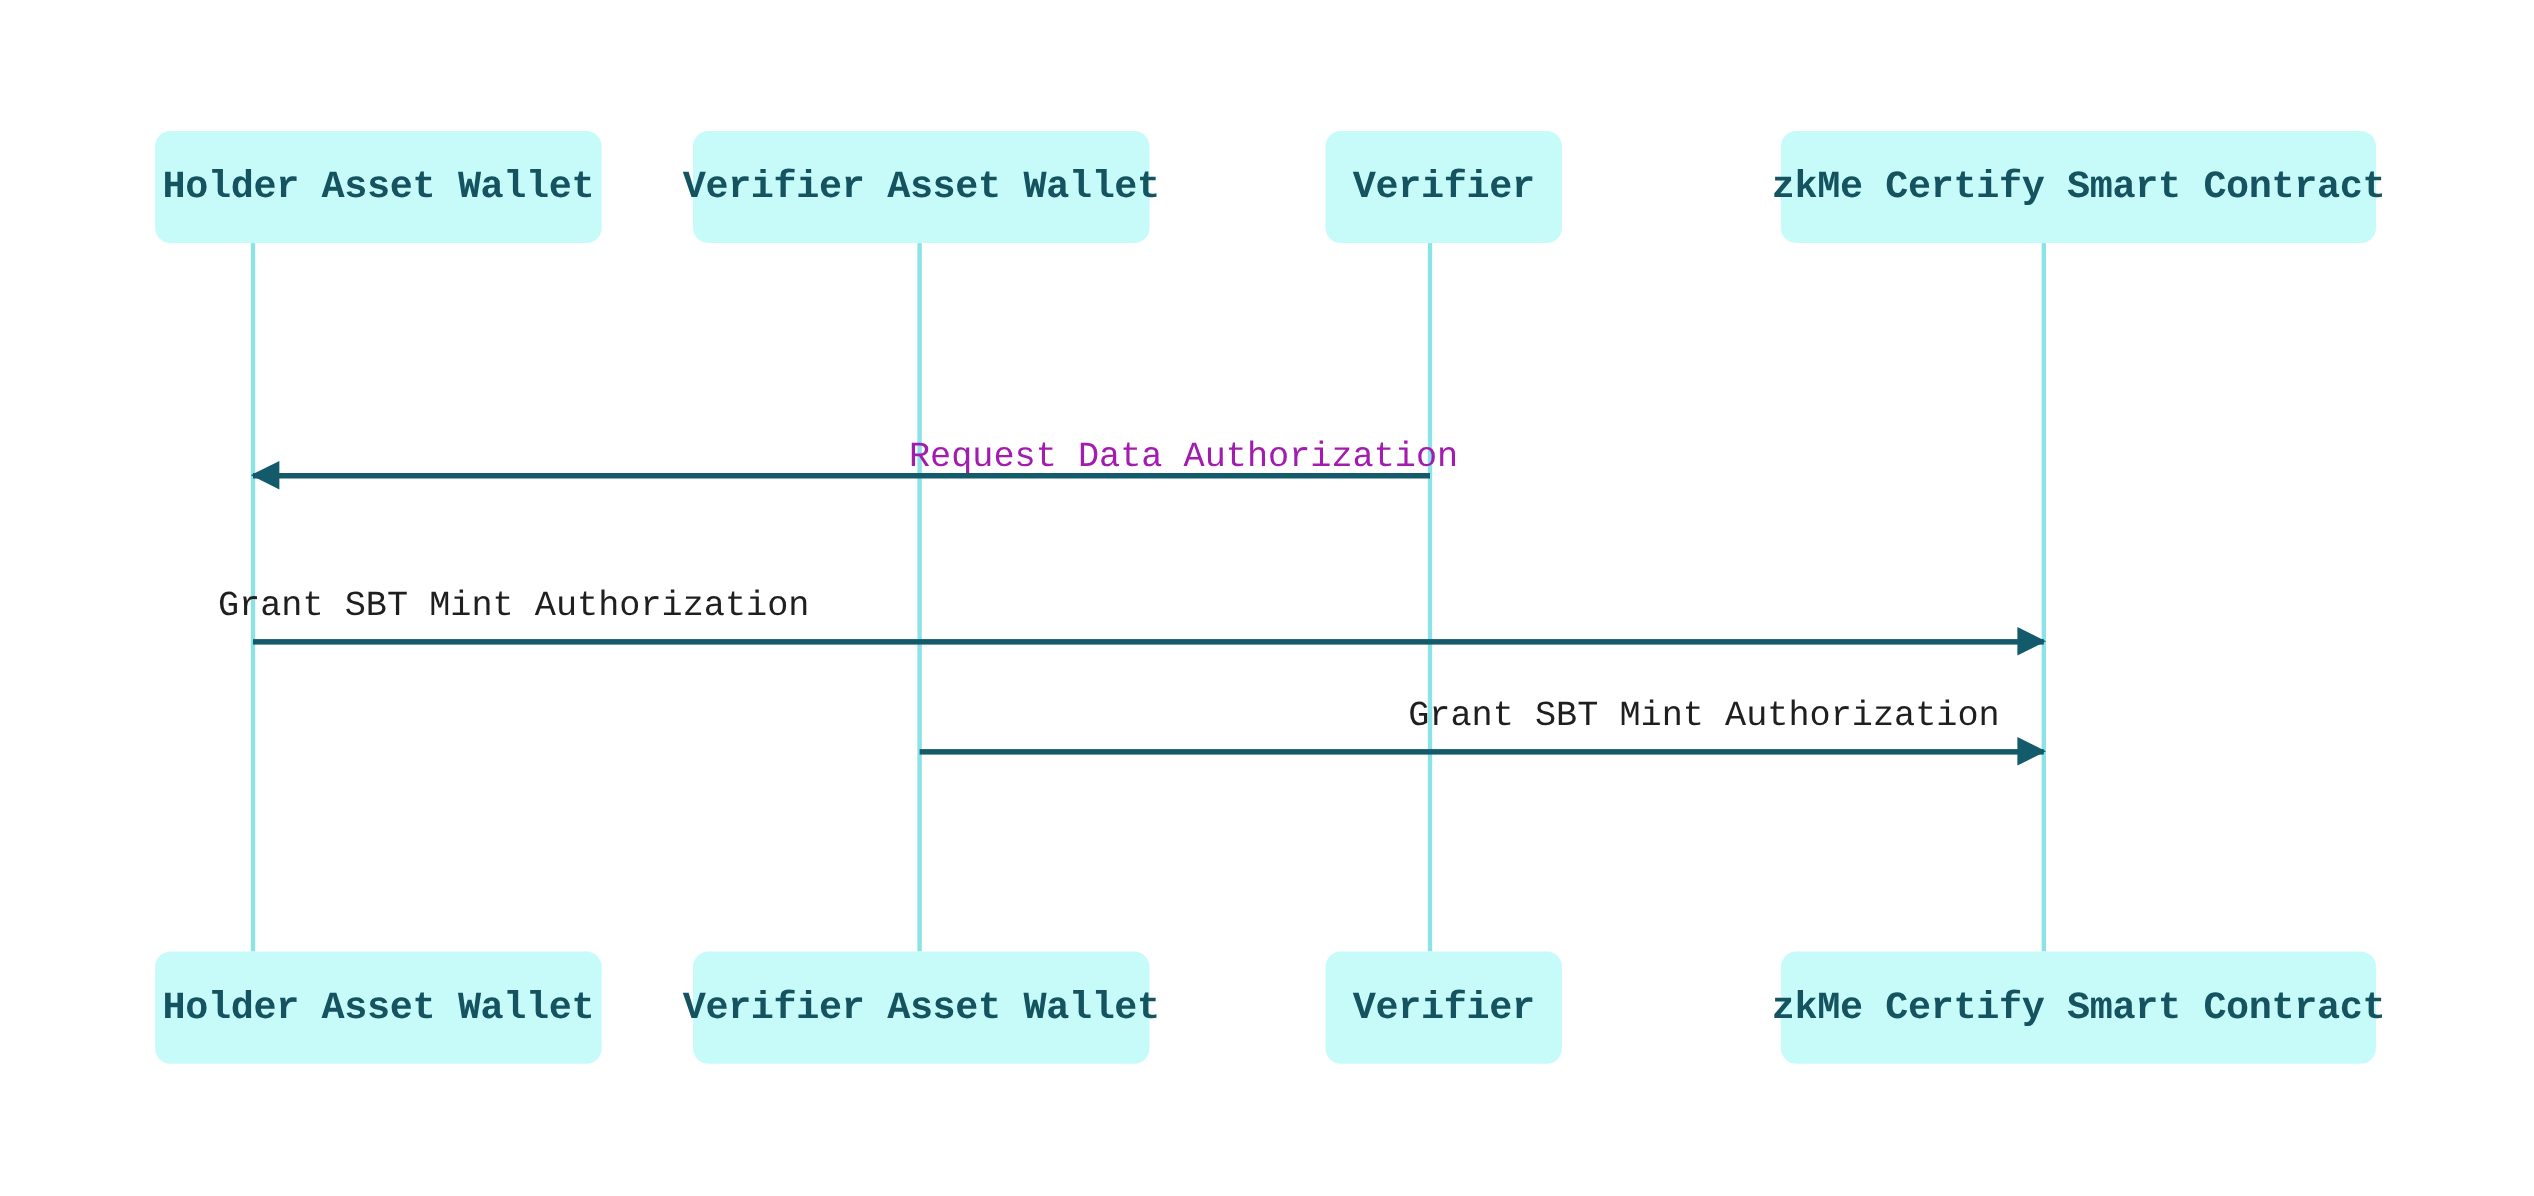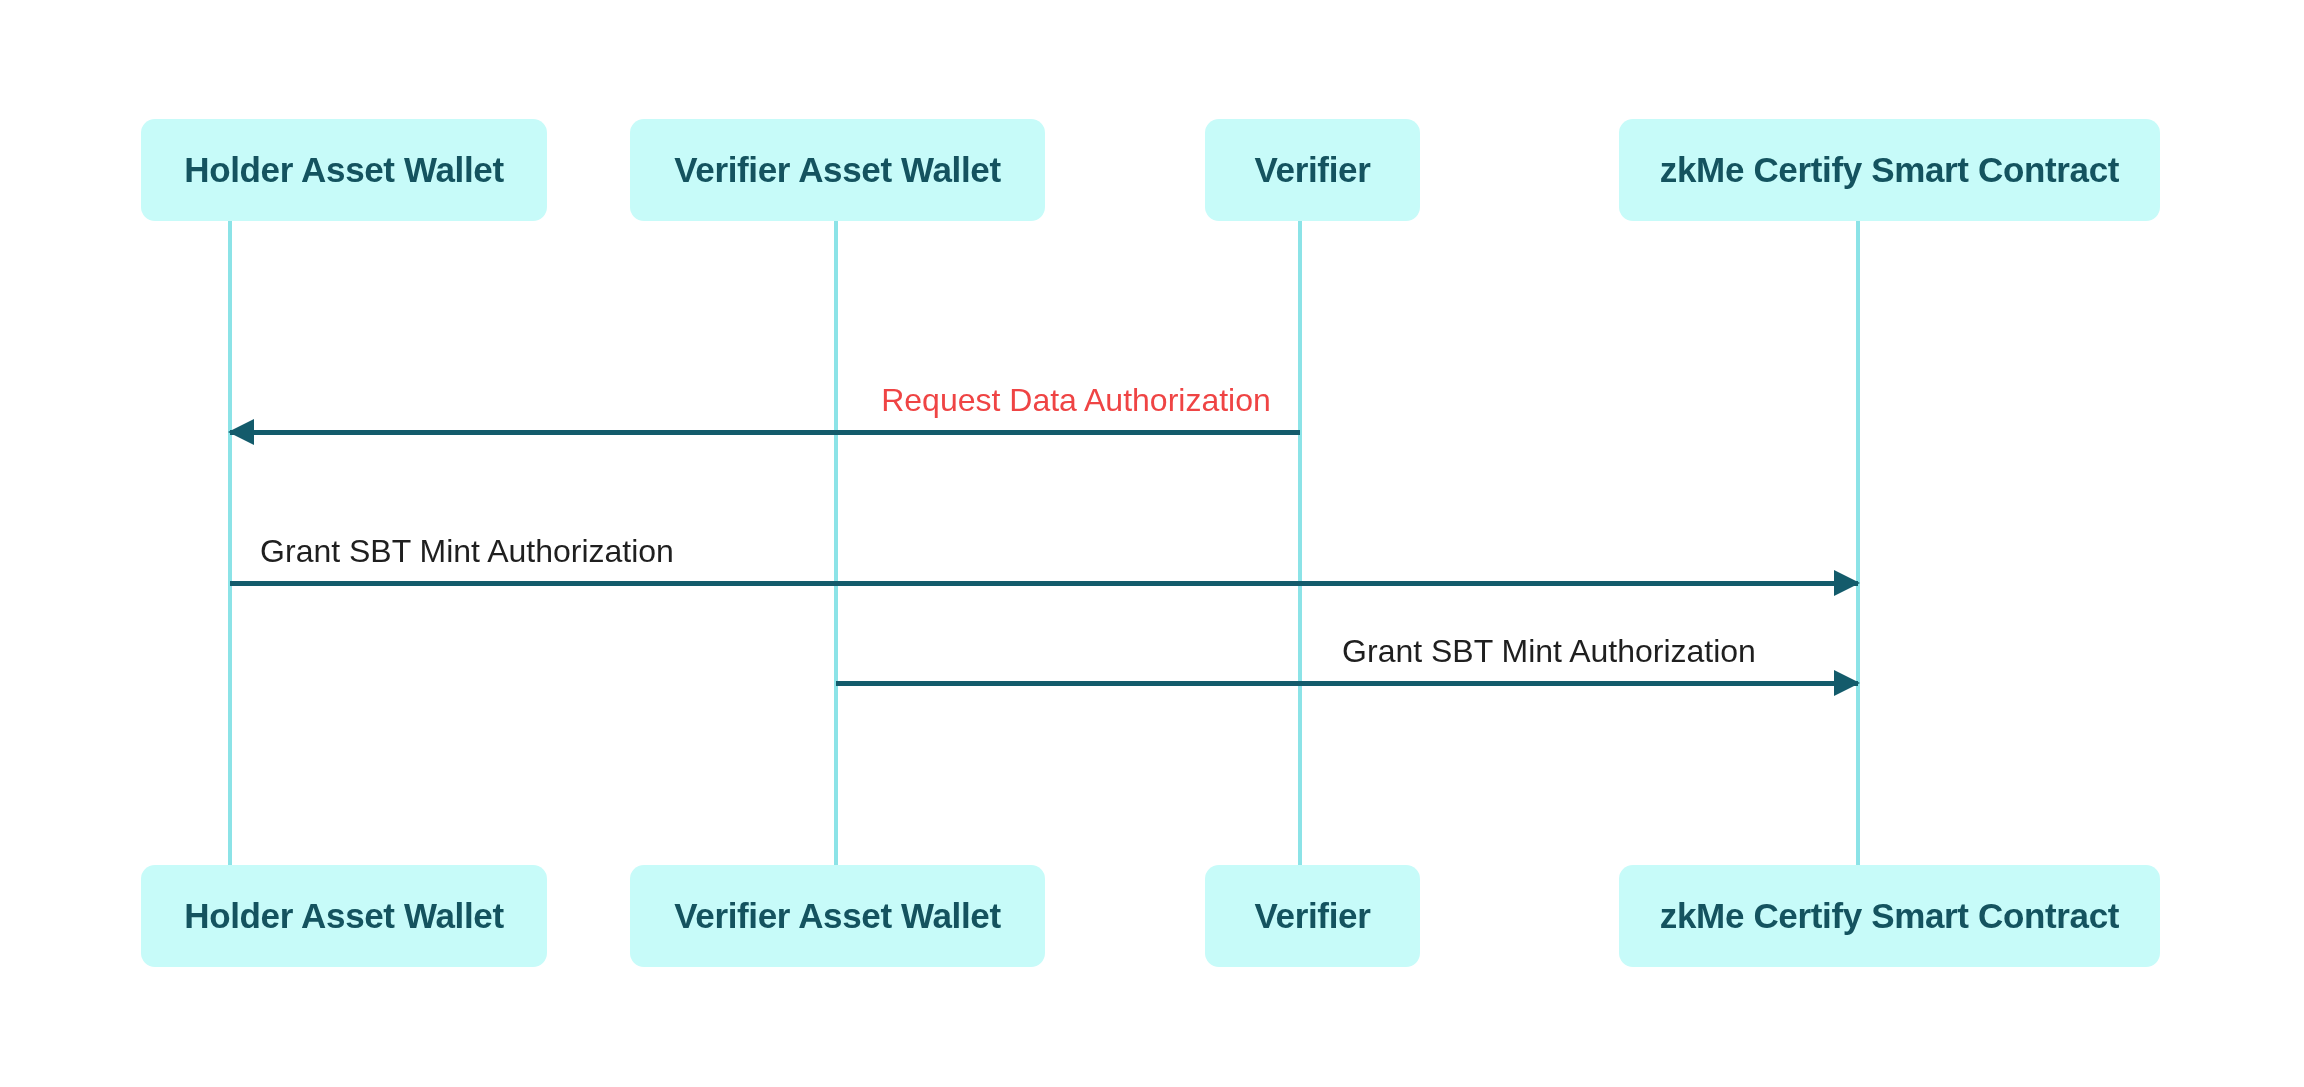--- a/index.html
+++ b/index.html
@@ -4,21 +4,21 @@
 <style>
   * { box-sizing: border-box; }
   html, body { margin: 0; padding: 0; }
   body {
     width: 2304px; height: 1087px;
     background: var(--background, #ffffff);
     font-family: "Liberation Sans", sans-serif;
     position: relative;
     overflow: hidden;
   }
-  .diagram { position: absolute; left: 0; top: 0; width: 2304px; height: 1087px; }
+  .diagram { position: absolute; left: 0; top: 0; width: 2304px; height: 1087px; font-family: Liberation Mono, monospace; }
 
   .actor-box {
     position: absolute;
     background: var(--actor-fill, #c7fbf9);
     border-radius: 14px;
     display: flex; align-items: center; justify-content: center;
   }
   .actor-label {
     font-size: 35px; font-weight: 700;
     color: var(--actor-text, #14535f);
@@ -70,21 +70,21 @@
   <div class="actor-box" style="left: 1619px; width: 541px; top: 119px; height: 102px;">
     <span class="actor-label">zkMe Certify Smart Contract</span>
   </div>
 
   <div class="lifeline" style="left: 228px; top: 221px; height: 644px;"></div>
   <div class="lifeline" style="left: 834px; top: 221px; height: 644px;"></div>
   <div class="lifeline" style="left: 1298px; top: 221px; height: 644px;"></div>
   <div class="lifeline" style="left: 1856px; top: 221px; height: 644px;"></div>
 
   <div class="message">
-    <div class="msg-label" style="left: 1076px; top: 380px; color: #ef4444;">Request Data Authorization</div>
+    <div class="msg-label" style="left: 1076px; top: 396px; color: #a21caf;">Request Data Authorization</div>
     <div class="msg-line" style="left: 230px; width: 1070px; top: 430px;"></div>
     <div class="msg-arrow left" style="top: 419px; left: 228px;"></div>
   </div>
   <div class="message">
     <div class="msg-label" style="left: 467px; top: 531px; color: rgb(31, 31, 31);">Grant SBT Mint Authorization</div>
     <div class="msg-line" style="left: 230px; width: 1628px; top: 581px;"></div>
     <div class="msg-arrow right" style="top: 570px; left: 1834px;"></div>
   </div>
   <div class="message">
     <div class="msg-label" style="left: 1549px; top: 631px; color: rgb(31, 31, 31);">Grant SBT Mint Authorization</div>

